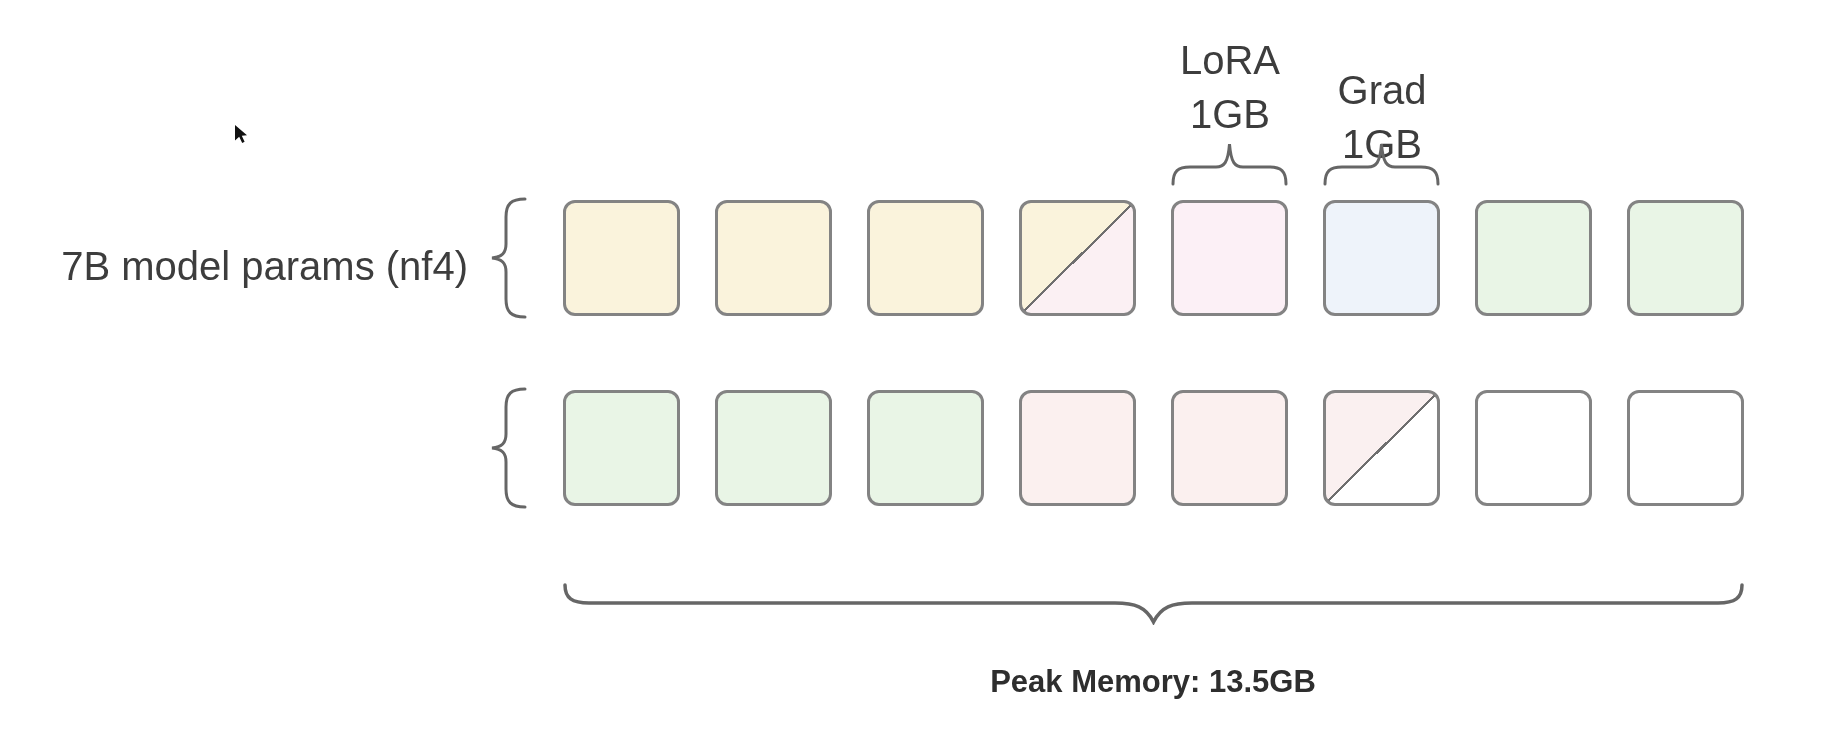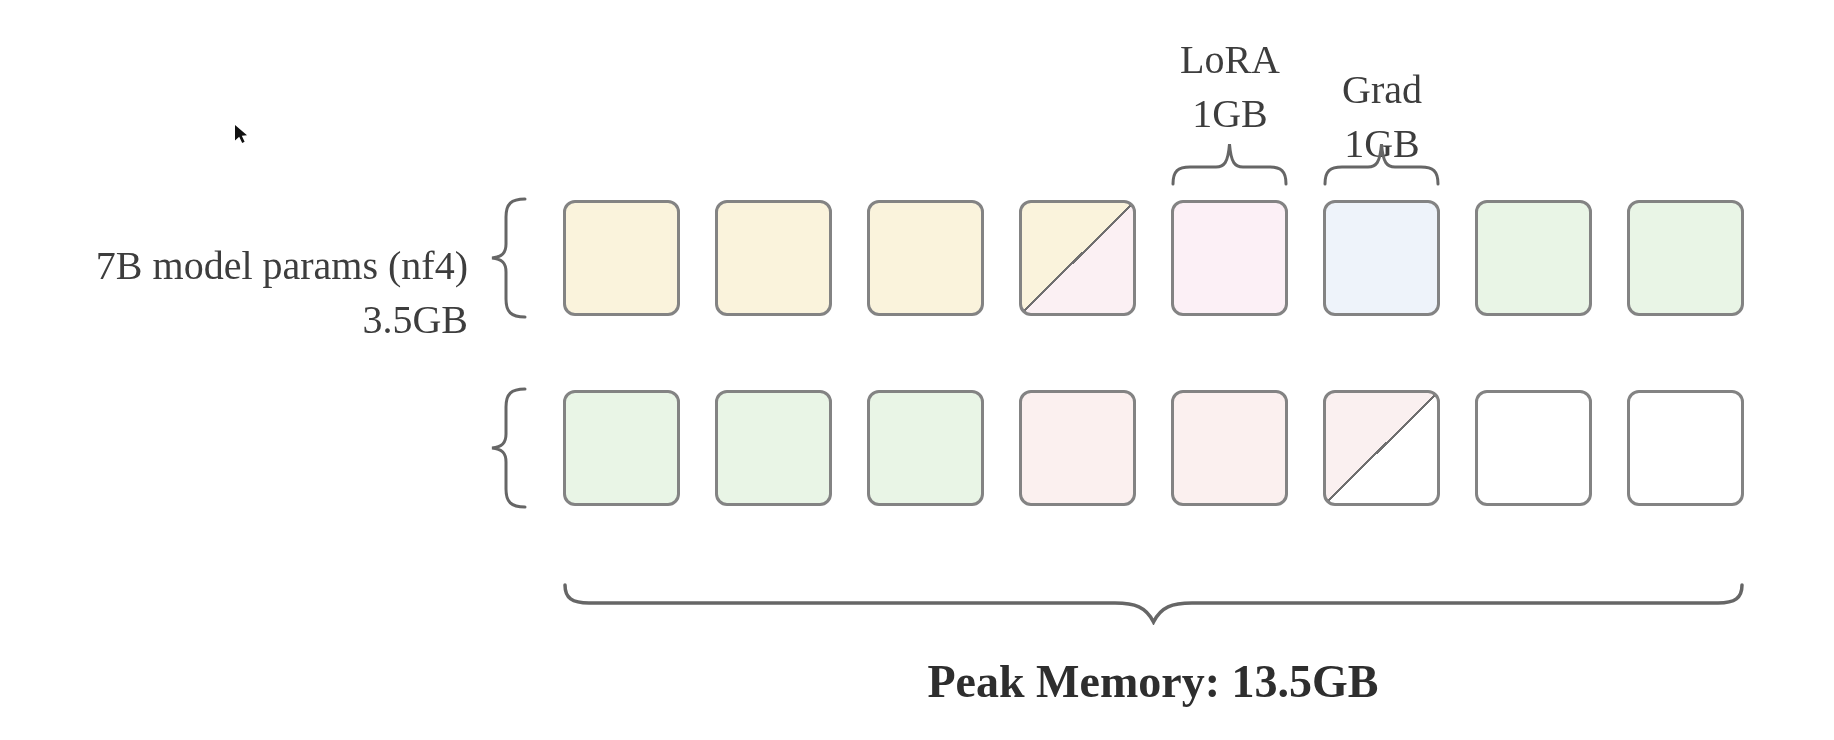--- a/index.html
+++ b/index.html
@@ -1,21 +1,21 @@
 <!DOCTYPE html>
 <html><head>
 <meta charset="utf-8">
 <style>
   html,body { margin:0; padding:0; background:#ffffff; }
   .canvas {
     position:relative;
     width:1834px; height:740px;
     background:#ffffff;
     overflow:hidden;
-    font-family:Liberation Serif, serif;
+    font-family:Liberation Sans, sans-serif;
     color:#3d3d3d;
   }
 
   
   .row-label {
     position:absolute; left:8px; width:460px;
     text-align:right;
     font-size:40px; line-height:54px;
     white-space:nowrap;
   }
@@ -27,21 +27,21 @@
     text-align:center;
     font-size:40px; line-height:54px;
     white-space:nowrap;
   }
   .top-label-lora { left:1110px; }
   .top-label-grad { left:1262px;margin-top:30px; }
 
   .peak-label {
     position:absolute; left:753px; width:800px; top:655px;
     text-align:center;
-    font-size:46px; line-height:54px;
+    font-size:31px; line-height:54px;
     font-weight:bold; color:#2e2e2e;
     white-space:nowrap;
   }
 
   
   .brace { position:absolute; color:#666666; }
   .brace svg { display:block; width:100%; height:100%; }
   .brace-row1 { left:485px; top:197px; width:42px;  height:122px; }
   .brace-row2 { left:485px; top:387px; width:42px;  height:122px; }
   .brace-lora { left:1171px; top:140px; width:117px; height:46px; }
@@ -93,21 +93,20 @@
     </svg>
   </div>
   <div class="brace brace-grad" style="color: rgb(102, 102, 102);">
     <svg viewBox="0 0 117 46" xmlns="http://www.w3.org/2000/svg">
       <path d="M2 44 C2 31 7 27 19 27 L45 27 C53 27 57 23 58.5 4 C60 23 64 27 72 27 L98 27 C110 27 115 31 115 44" fill="none" stroke="currentColor" stroke-width="3" stroke-linecap="round"></path>
     </svg>
   </div>
 
   <div class="row-label row-label-1">
     <div>7B model params (nf4)</div>
-    <div>3.5GB</div>
   </div>
   <div class="brace brace-row1" style="color: rgb(102, 102, 102);">
     <svg viewBox="0 0 42 122" xmlns="http://www.w3.org/2000/svg">
       <path d="M40 2 C26 2 21 7 21 20 L21 47 C21 56 17 60 7 61 C17 62 21 66 21 75 L21 102 C21 115 26 120 40 120" fill="none" stroke="currentColor" stroke-width="3" stroke-linecap="round"></path>
     </svg>
   </div>
   <div class="row1">
     <div class="cell c0" style="background: rgb(250, 243, 220); border-color: rgb(131, 131, 131);"></div>
     <div class="cell c1" style="background: rgb(250, 243, 220); border-color: rgb(131, 131, 131);"></div>
     <div class="cell c2" style="background: rgb(250, 243, 220); border-color: rgb(131, 131, 131);"></div>

